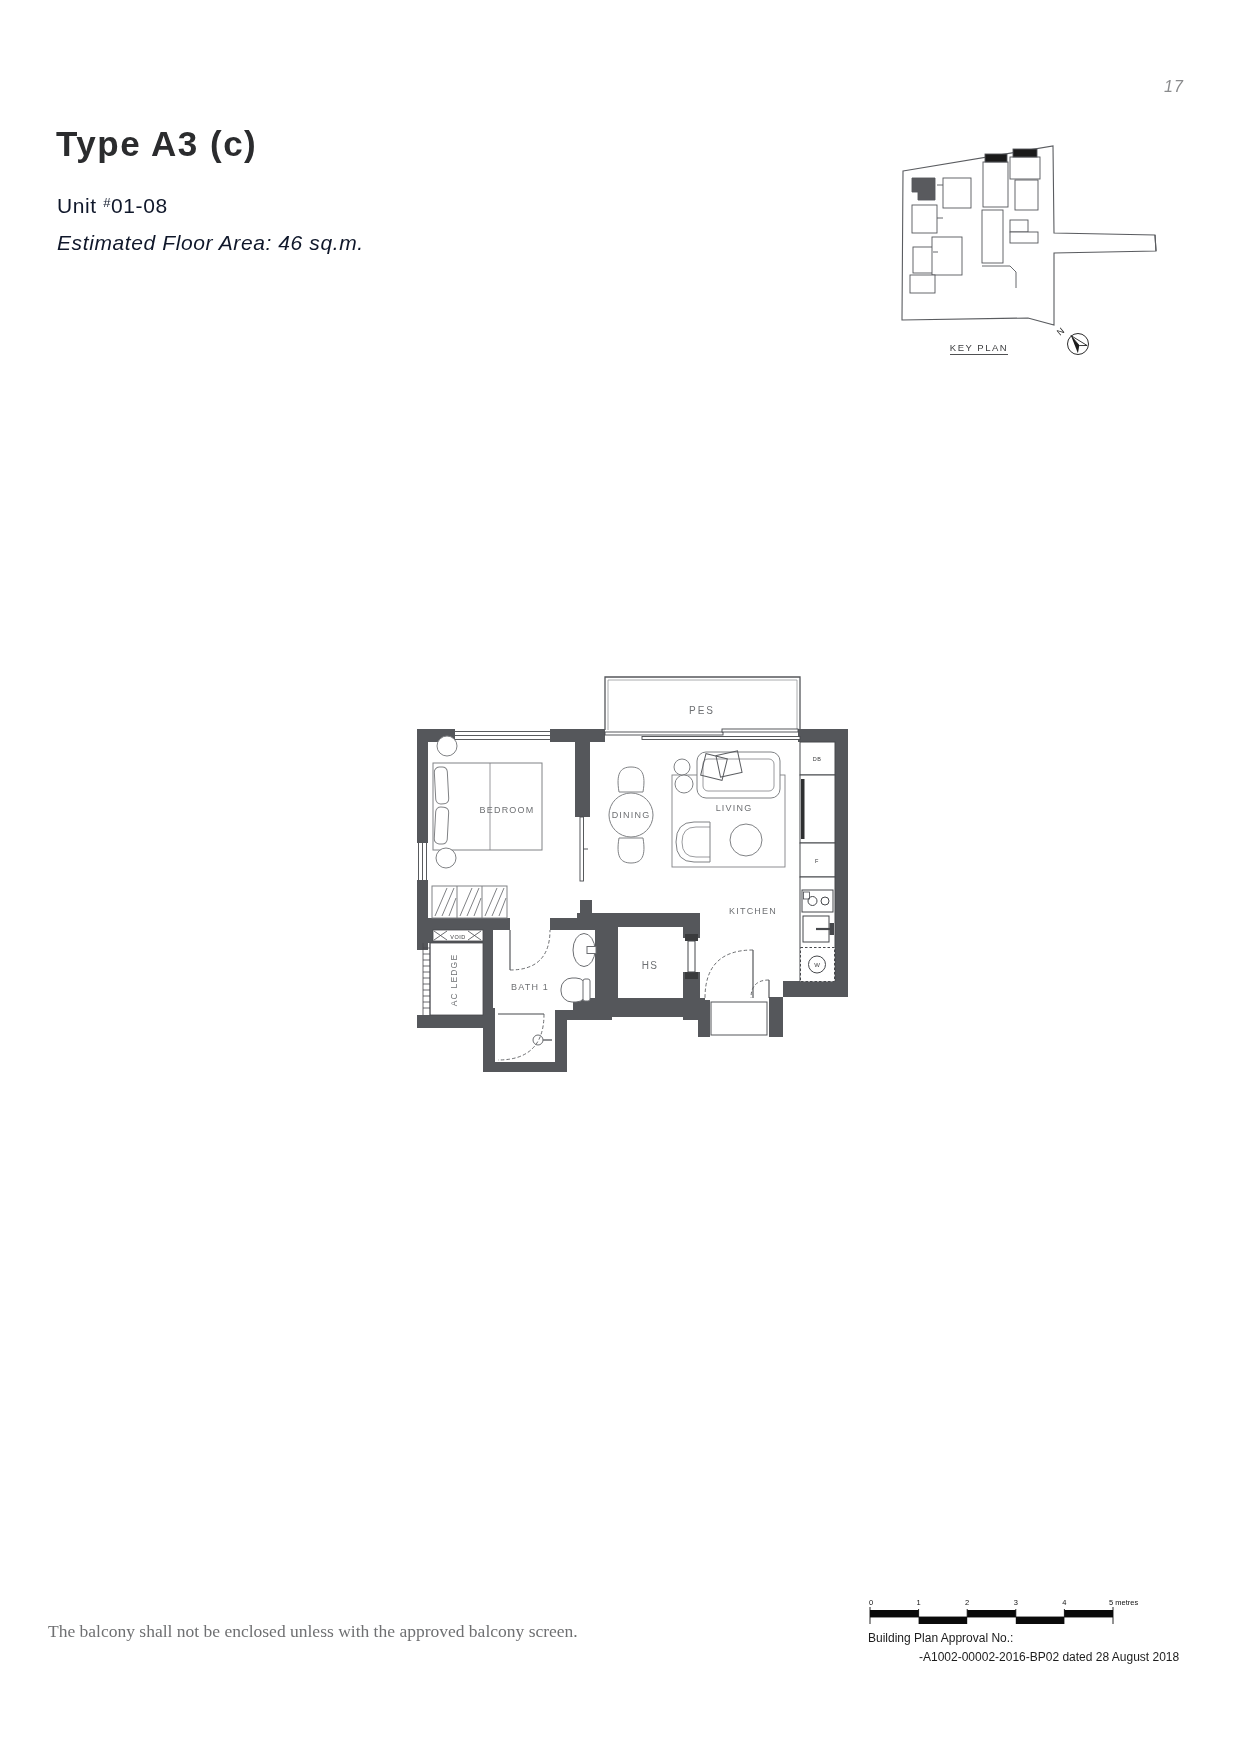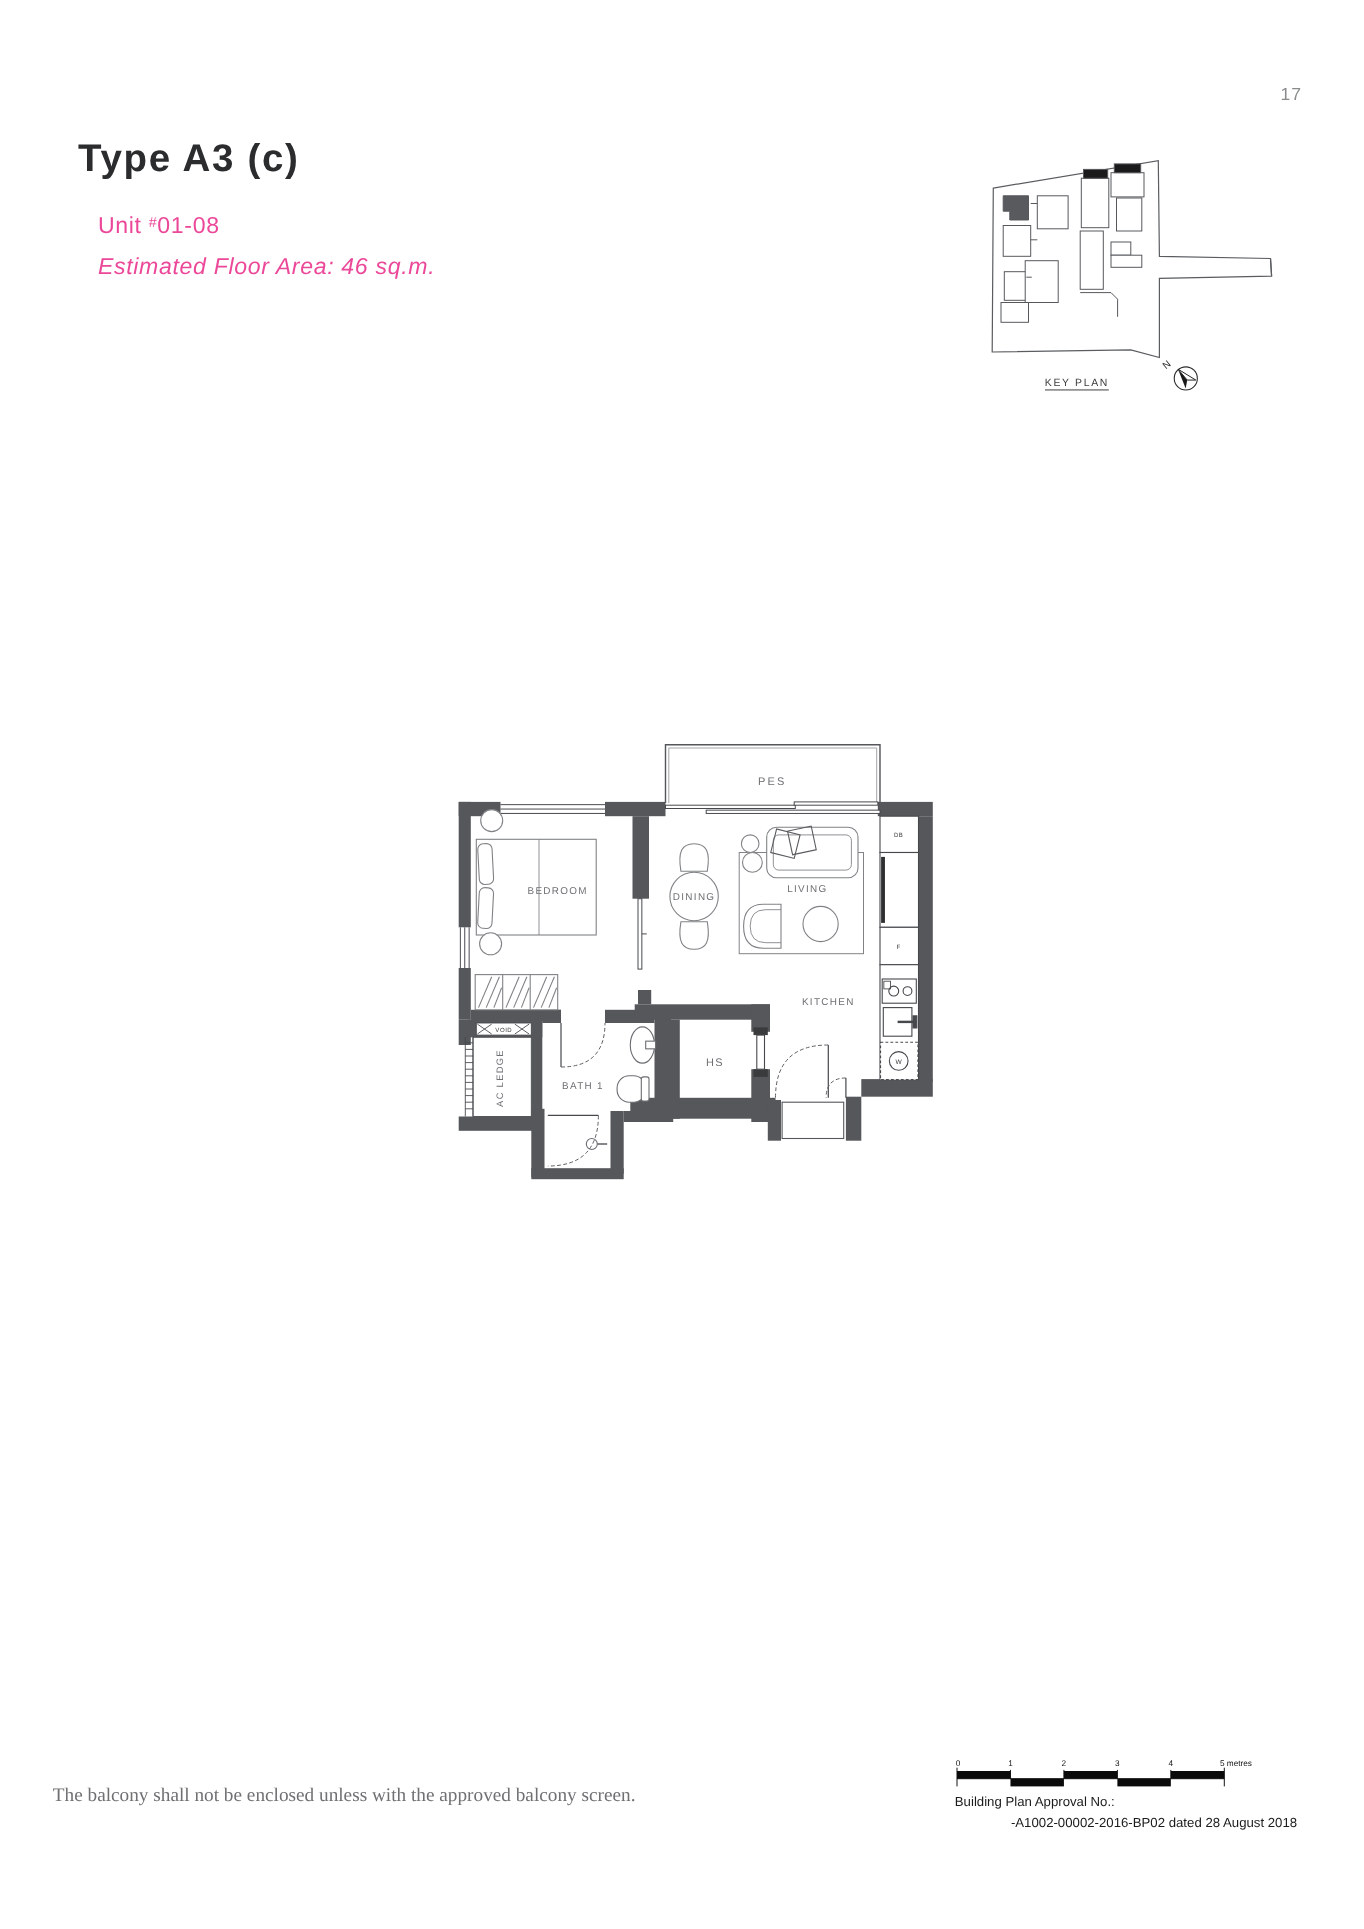--- a/index.html
+++ b/index.html
@@ -1,23 +1,23 @@
 <!DOCTYPE html>
 <html><head>
 <meta charset="utf-8">
 <style>
   * { margin:0; padding:0; box-sizing:border-box; }
   body { background:#e8e8e8; }
   .page {
     position:relative; width:1240px; height:1754px; background:#ffffff;
     font-family:"Liberation Sans", sans-serif; overflow:hidden; margin:0 auto;
   }
-  .page-number { position:absolute; left:1164px; top:78px; font-size:16px; color:#8a8b8d; letter-spacing:1px; }
-  .title { position:absolute; left:56px; top:124px; font-size:35px; font-weight:bold; color:#2b2c2e; letter-spacing:1.5px;margin-left:15px; }
-  .sub { position:absolute; left:57px; color:#ec4899; font-size:21px; letter-spacing:.6px;margin-left:32px; }
+  .page-number { position:absolute; left:1164px; top:78px; font-size:16px; color:#8a8b8d; letter-spacing:1px;font-style:italic; }
+  .title { position:absolute; left:56px; top:124px; font-size:35px; font-weight:bold; color:#2b2c2e; letter-spacing:1.5px; }
+  .sub { position:absolute; left:57px; color:#0f172a; font-size:21px; letter-spacing:.6px; }
   .sub.unit { top:194px; }
   .sub.area { top:231px;font-style:italic; }
   .sub .hash { font-size:13px; vertical-align:6px; }
   .keyplan-svg { position:absolute; left:890px; top:140px; }
   .plan-svg { position:absolute; left:400px; top:650px; }
   .footer-note { position:absolute; left:48px; top:1620px; font-family:"Liberation Serif", serif; font-size:17.5px; color:#6f7072; line-height:23px;text-align:right; }
   .approval { position:absolute; left:868px; top:1629px; font-size:12px; color:#1c1c1c; line-height:19px; }
   .approval .row2 { padding-left:17px;text-align:right; }
   .approval .dash { display:inline-block; width:38px; }
   .scalebar-svg { position:absolute; left:866px; top:1596px; }

